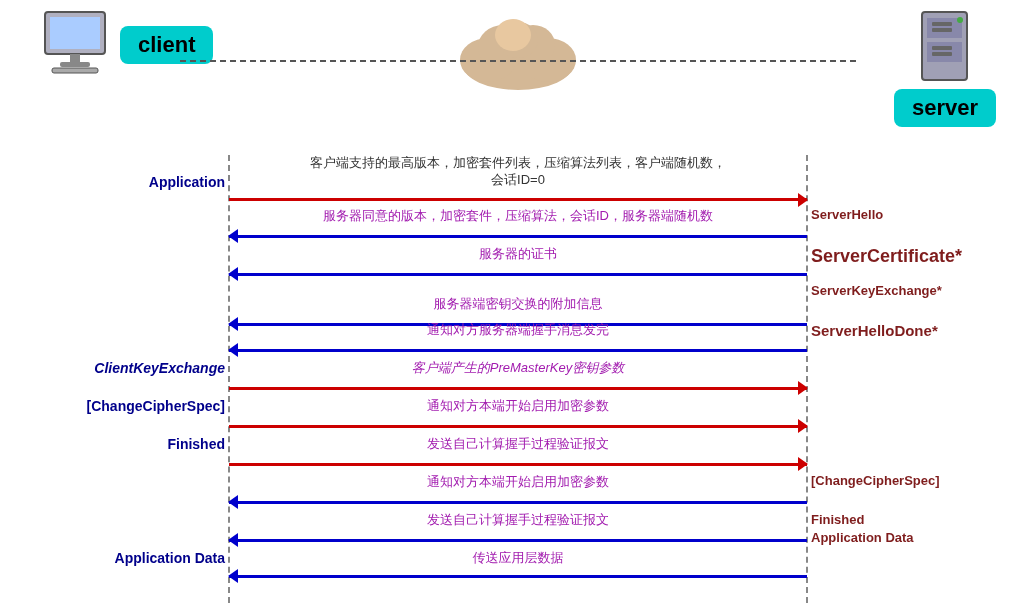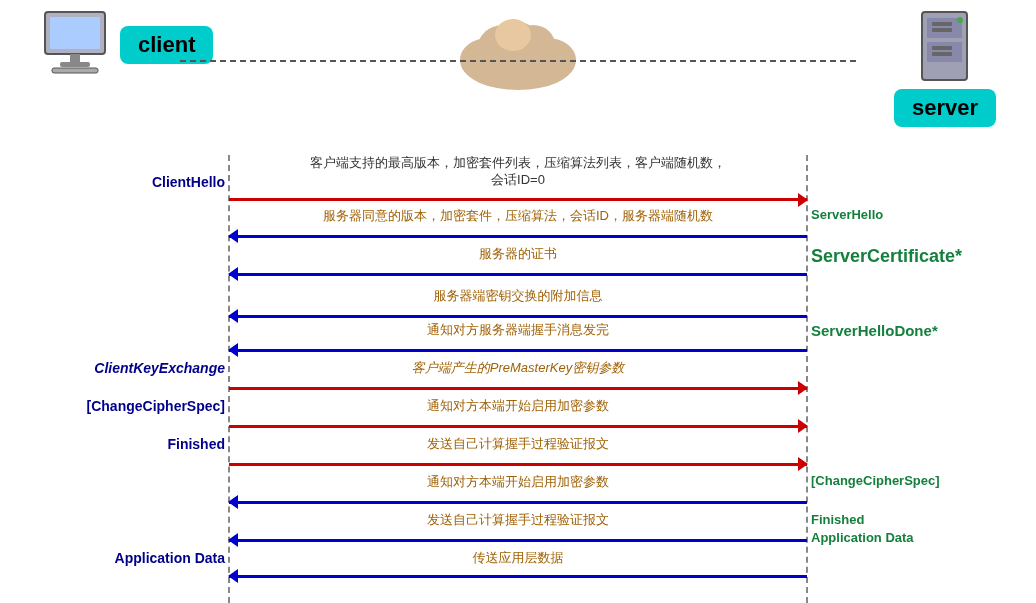--- a/index.html
+++ b/index.html
@@ -147,37 +147,37 @@
       font-size: 14px;
       line-height: 1.3;
     }
 
     .right-label {
       position: absolute;
       right: 10px;
       width: 215px;
       text-align: left;
       font-weight: bold;
-      color: #15803d;
+      color: #7f1d1d;
       font-size: 14px;
       line-height: 1.3;
     }
 
     .arrow-area {
       position: absolute;
       left: 229px;
       right: 229px;
       display: flex;
       flex-direction: column;
       align-items: center;
     }
 
     .msg-text {
       font-size: 13px;
-      color: #a16207;
+      color: #a21caf;
       text-align: center;
       white-space: nowrap;
     }
 
     .arrow-line {
       position: relative;
       width: 100%;
       height: 18px;
       display: flex;
       align-items: center;
@@ -287,21 +287,21 @@
     <div class="server-bubble">server</div>
   </div>
 </div>
 
 <div class="diagram">
 
   <div class="vline-client"></div>
   <div class="vline-server"></div>
 
   <div class="msg-row row1" style="height:52px;">
-    <div class="left-label" style="top:18px;">ClientHello</div>
+    <div class="left-label" style="top:18px;">Application</div>
     <div class="arrow-area" style="top:0; position:absolute; left:229px; right:229px;">
       <div class="msg-text" style="font-size:13px; color:#333; line-height:1.3; margin-bottom:2px;">
         <span>客户端支持的最高版本，加密套件列表，压缩算法列表，客户端随机数，</span><br>
         <span>会话ID=0</span>
       </div>
       <div class="arrow-line">
         <div class="arrow-right" style="width:100%;"></div>
       </div>
     </div>
   </div>
@@ -324,21 +324,24 @@
     </div>
     <div class="arrow-area" style="top:0; position:absolute; left:229px; right:229px;">
       <div class="msg-text" style="margin-bottom:2px;">服务器的证书</div>
       <div class="arrow-line">
         <div class="arrow-left" style="width:100%;"></div>
       </div>
     </div>
   </div>
 
   <div class="msg-row row4" style="height:38px;">
-    <div class="arrow-area" style="top:4px; position:absolute; left:229px; right:229px;">
+    <div class="right-label" style="top:0px; font-size:13px;">
+      <span>ServerKeyExchange*</span>
+    </div>
+    <div class="arrow-area" style="top:12px; position:absolute; left:229px; right:229px;">
       <div class="msg-text" style="margin-bottom:2px;">服务器端密钥交换的附加信息</div>
       <div class="arrow-line">
         <div class="arrow-left" style="width:100%;"></div>
       </div>
     </div>
   </div>
 
   <div class="msg-row row5" style="height:38px;">
     <div class="right-label" style="top:0px; font-size:15px;">
       <span>ServerHelloDone*</span>

